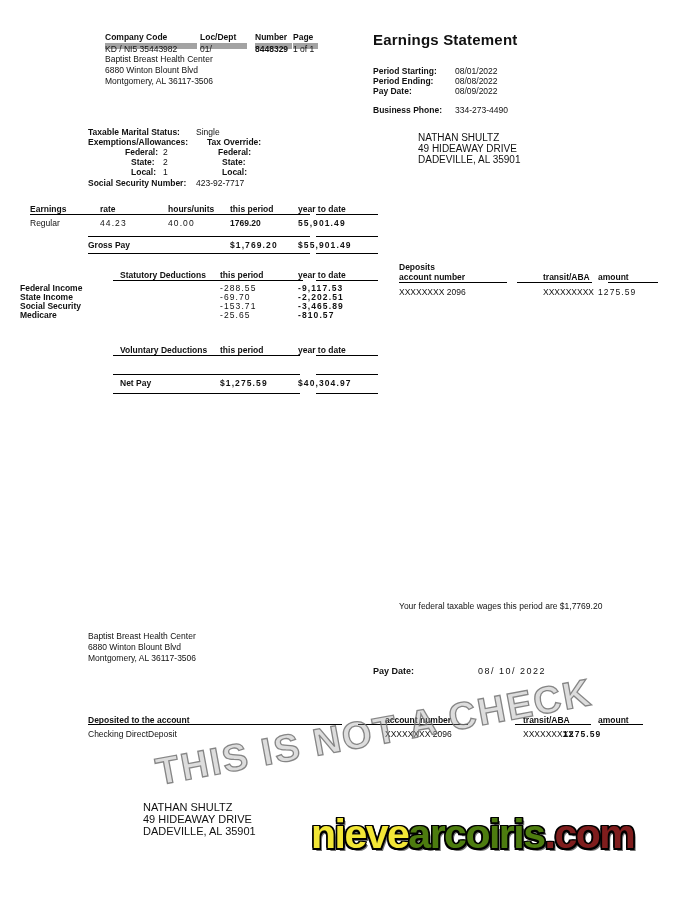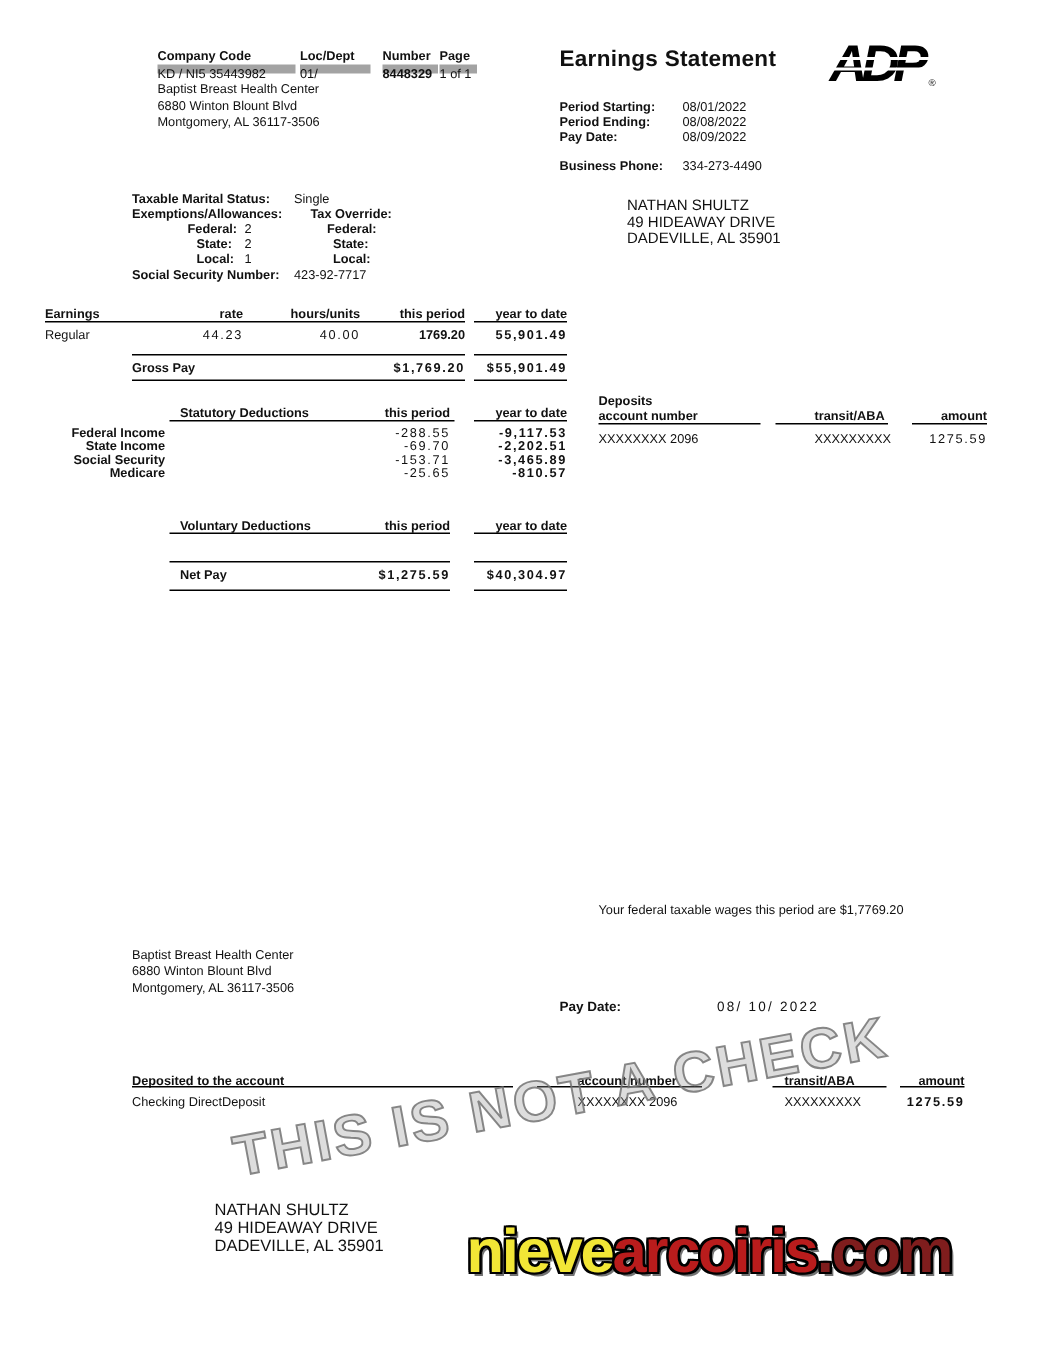--- a/index.html
+++ b/index.html
@@ -3,21 +3,21 @@
 <meta charset="utf-8">
 <style>
   * { margin:0; padding:0; box-sizing:border-box; }
   html,body { background:#ffffff; }
   .page {
     position:relative; width:693px; height:901px; background:#ffffff;
     font-family:"Liberation Sans", sans-serif; color:#111; overflow:hidden;
   }
   .t  { position:absolute; white-space:nowrap; font-size:8.5px; line-height:10px; }
   .b  { font-weight:bold; }
-  .r  { text-align:right; }
+  .r  { text-align:left; }
   .sp { letter-spacing:1.1px; }
   .line { position:absolute; height:1px; background:#000; }
   .ul { border-bottom:6px solid #a3a3a3; padding-bottom:1px; }
   .title { position:absolute; font-size:15px; font-weight:bold; letter-spacing:.2px; }
   .addr10 { position:absolute; font-size:10px; line-height:11px; white-space:nowrap; }
   .addr11 { position:absolute; font-size:11px; line-height:12.5px; white-space:nowrap; }
   
   .adp { position:absolute; left:553px; top:24px; width:80px; height:42px; }
   .adp-text { position:absolute; left:0; top:0; font-style:italic; font-weight:900;
               font-size:35px; line-height:38px; letter-spacing:-4px; color:#000;
@@ -34,21 +34,21 @@
   }
   
   .brand {
     position:absolute; left:311px; top:812px; font-size:41px; font-weight:900;
     letter-spacing:-1.5px; line-height:1.1; white-space:nowrap;
     text-shadow:-1.5px -1.5px 0 #000, 1.5px -1.5px 0 #000, -1.5px 1.5px 0 #000,
                  1.5px 1.5px 0 #000, 0 -1.5px 0 #000, 0 1.5px 0 #000,
                 -1.5px 0 0 #000, 1.5px 0 0 #000, 2.5px 2.5px 0 rgba(0,0,0,.55);
   }
   .brand .p1 { color:#f2e636; }
-  .brand .p2 { color:#b91c1c; }
+  .brand .p2 { color:#4d7c0f; }
   .brand .p3 { color:#7f1d1d; }
 </style>
 </head>
 <body>
 
 <div class="page">
 
   <div class="t b ul" style="left:105px;top:32px;width:92px">Company Code</div>
   <div class="t b ul" style="left:200px;top:32px;width:47px">Loc/Dept</div>
   <div class="t b ul" style="left:255px;top:32px;width:37px">Number</div>
@@ -58,26 +58,20 @@
   <div class="t" style="left:200px;top:44px">01/</div>
   <div class="t b" style="left:255px;top:44px">8448329</div>
   <div class="t" style="left:293px;top:44px">1 of 1</div>
 
   <div class="t" style="left:105px;top:54px">Baptist Breast Health Center</div>
   <div class="t" style="left:105px;top:65px">6880 Winton Blount Blvd</div>
   <div class="t" style="left:105px;top:76px">Montgomery, AL 36117-3506</div>
 
   <div class="title" style="left:373px;top:31px">Earnings Statement</div>
 
-  <div class="adp">
-    <div class="adp-text">ADP</div>
-    <div class="adp-stripe" style="top:14px"></div>
-    <div class="adp-stripe" style="top:21px"></div>
-    <div class="adp-reg">®</div>
-  </div>
 
   <div class="t b" style="left:373px;top:66px">Period Starting:</div>
   <div class="t" style="left:455px;top:66px">08/01/2022</div>
   <div class="t b" style="left:373px;top:76px">Period Ending:</div>
   <div class="t" style="left:455px;top:76px">08/08/2022</div>
   <div class="t b" style="left:373px;top:86px">Pay Date:</div>
   <div class="t" style="left:455px;top:86px">08/09/2022</div>
   <div class="t b" style="left:373px;top:105px">Business Phone:</div>
   <div class="t" style="left:455px;top:105px">334-273-4490</div>
 

